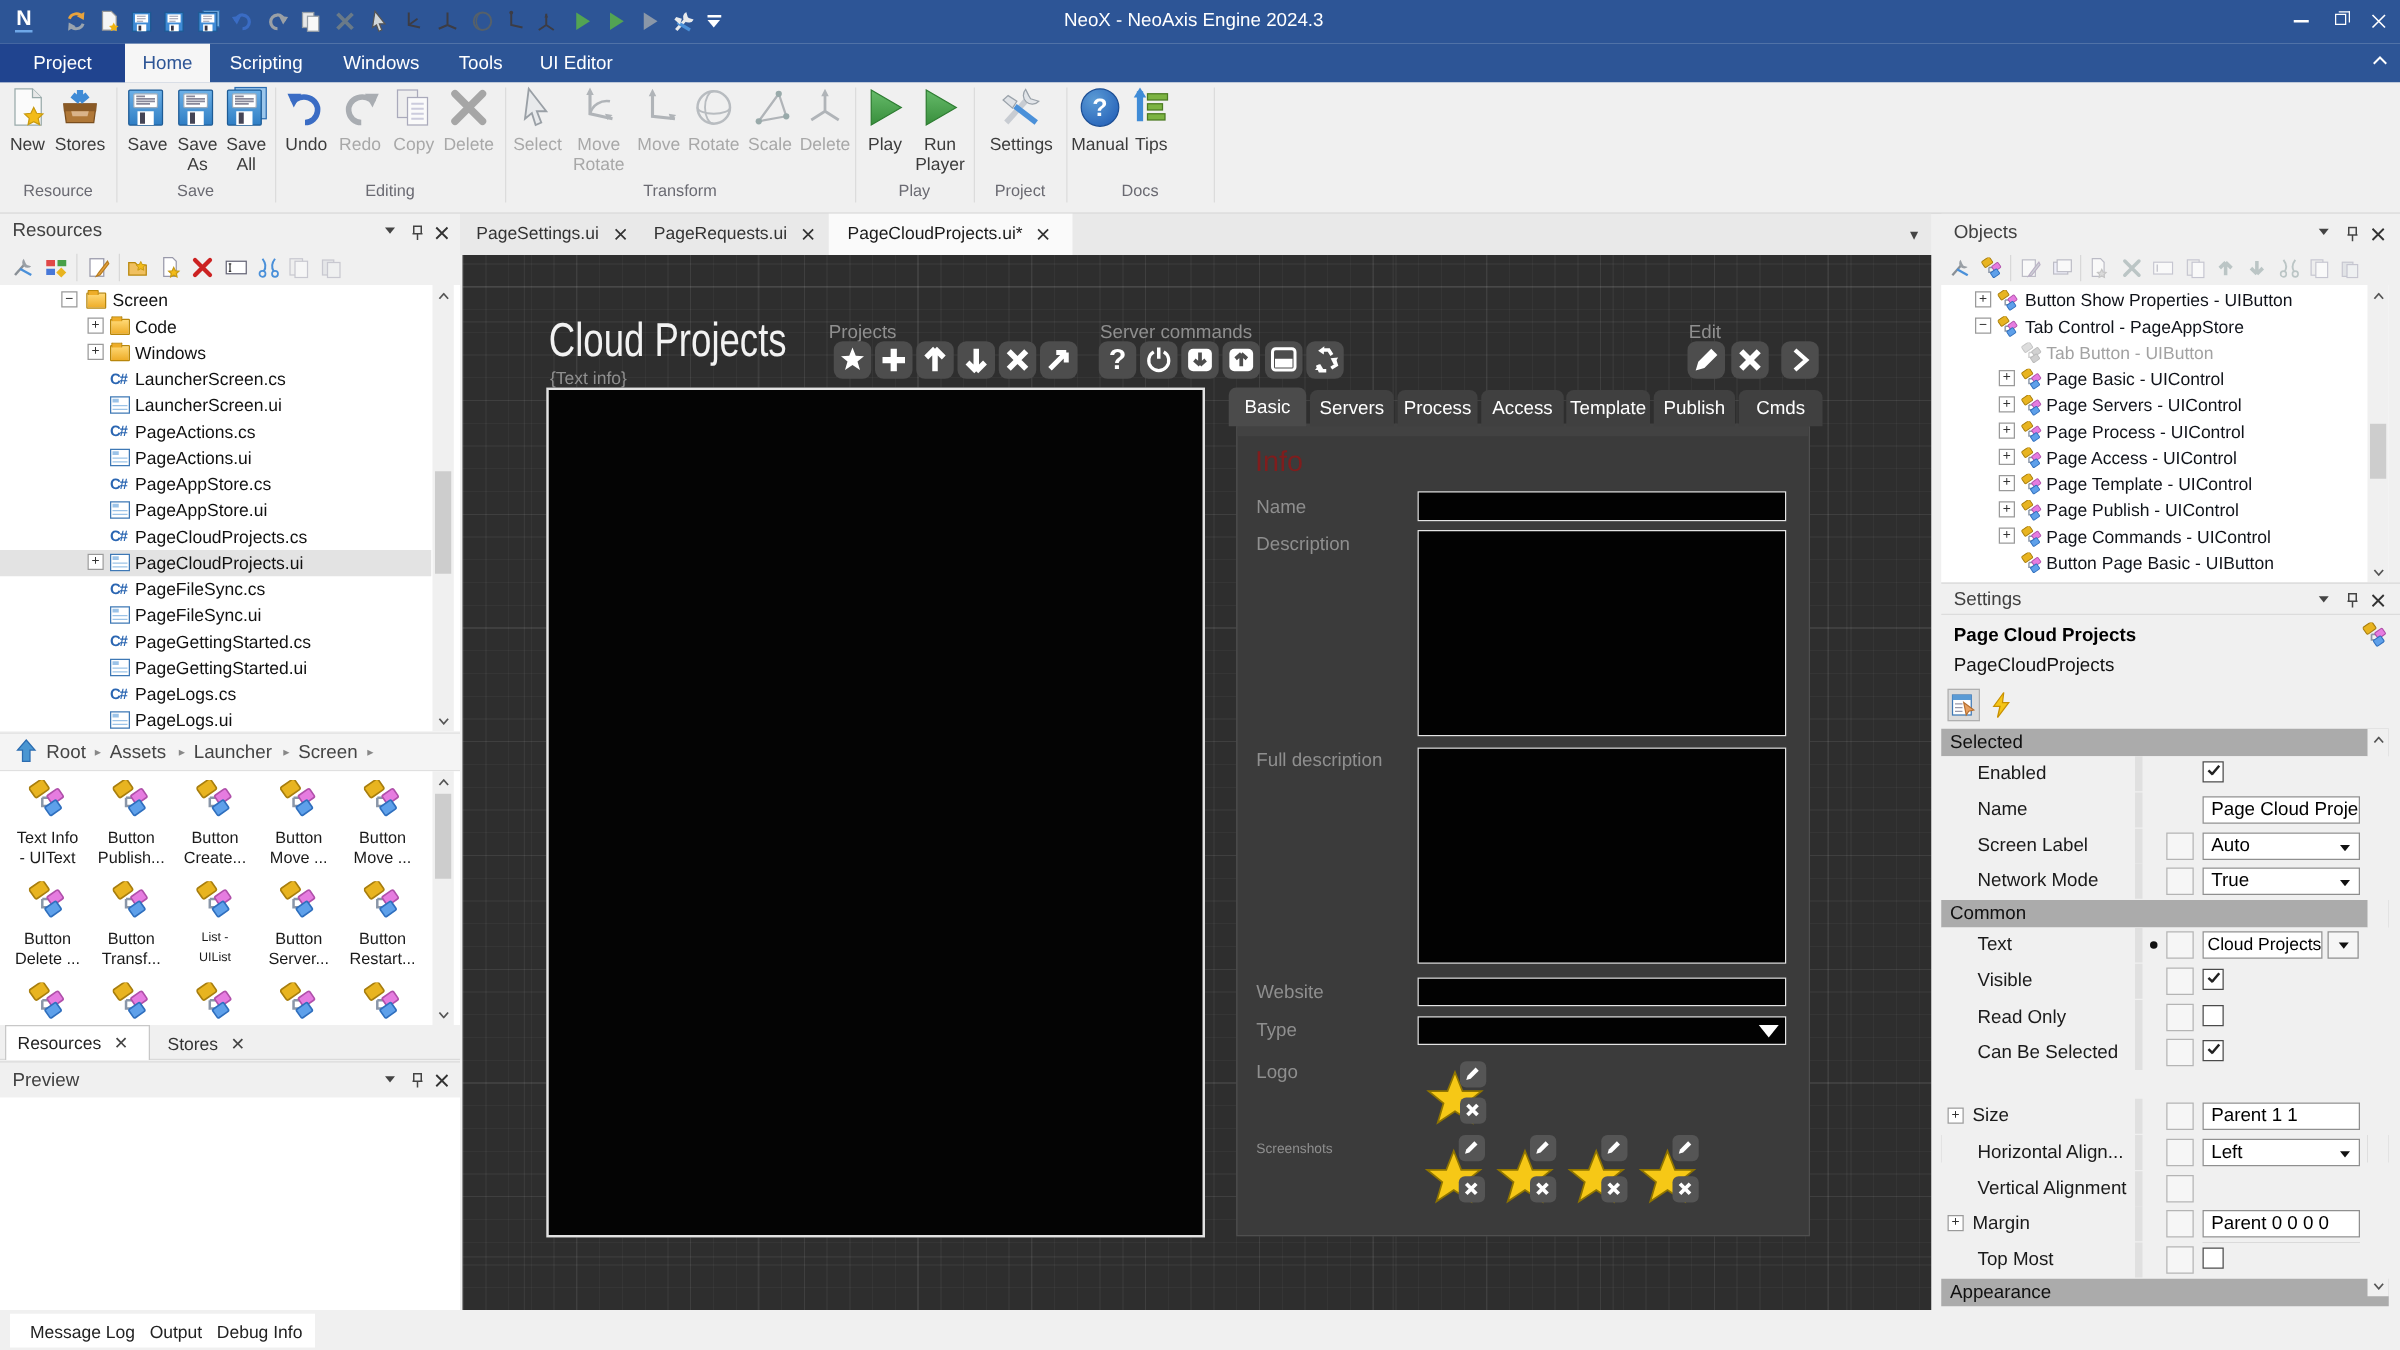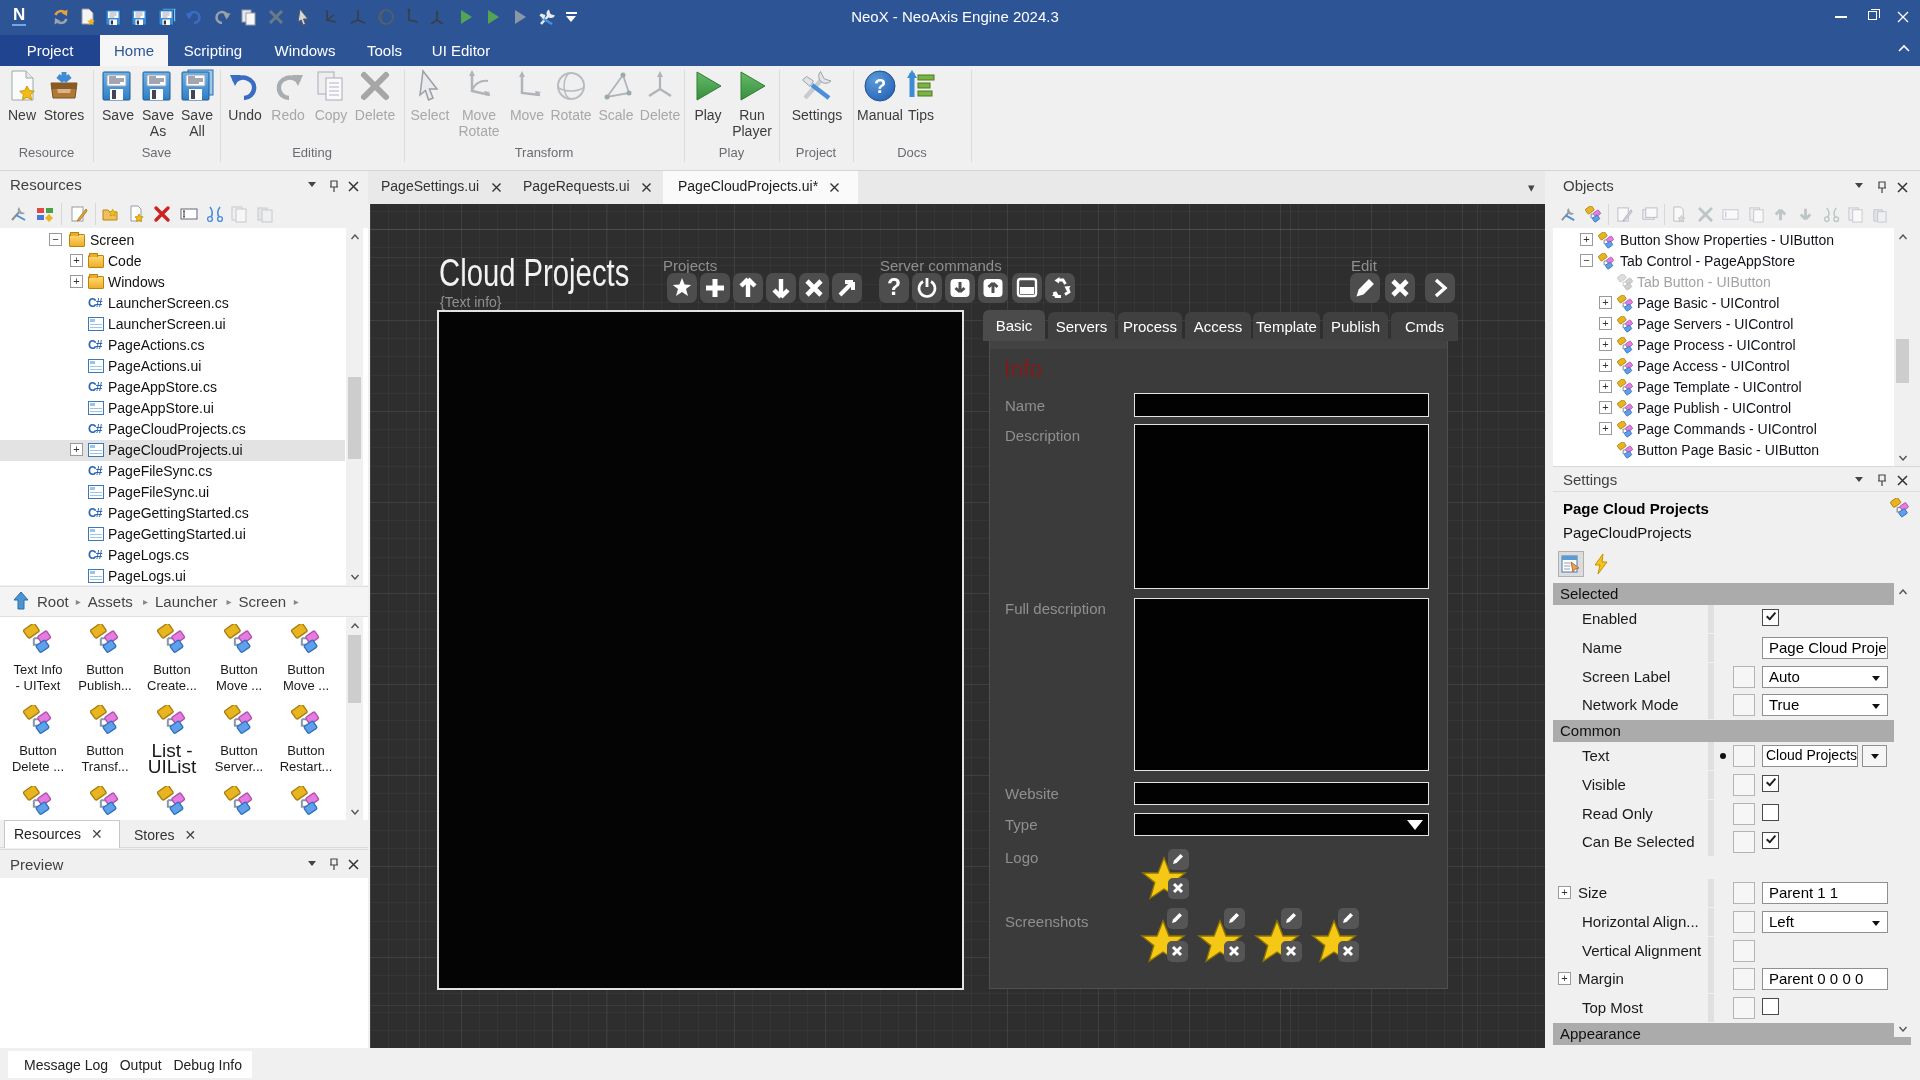--- a/index.html
+++ b/index.html
@@ -480,21 +480,21 @@
       <use href="#comp"></use>
     </svg>
     <div class="abs" style="left:5px;top:743px;width:66px;text-align:center;font-size:13px;color:#1a1a1a;line-height:16px">Button<br>Delete ...</div>
     <svg class="abs" style="left:90px;top:705px" width="30" height="30" viewBox="0 0 18 18">
       <use href="#comp"></use>
     </svg>
     <div class="abs" style="left:72px;top:743px;width:66px;text-align:center;font-size:13px;color:#1a1a1a;line-height:16px">Button<br>Transf...</div>
     <svg class="abs" style="left:157px;top:705px" width="30" height="30" viewBox="0 0 18 18">
       <use href="#comp"></use>
     </svg>
-    <div class="abs" style="left:139px;top:743px;width:66px;text-align:center;font-size:19px;color:#1a1a1a;line-height:16px">List -<br>UIList</div>
+    <div class="abs" style="left:139px;top:743px;width:66px;text-align:center;font-size:10px;color:#1a1a1a;line-height:16px">List -<br>UIList</div>
     <svg class="abs" style="left:224px;top:705px" width="30" height="30" viewBox="0 0 18 18">
       <use href="#comp"></use>
     </svg>
     <div class="abs" style="left:206px;top:743px;width:66px;text-align:center;font-size:13px;color:#1a1a1a;line-height:16px">Button<br>Server...</div>
     <svg class="abs" style="left:291px;top:705px" width="30" height="30" viewBox="0 0 18 18">
       <use href="#comp"></use>
     </svg>
     <div class="abs" style="left:273px;top:743px;width:66px;text-align:center;font-size:13px;color:#1a1a1a;line-height:16px">Button<br>Restart...</div>
     <svg class="abs" style="left:23px;top:786px" width="30" height="30" viewBox="0 0 18 18">
       <use href="#comp"></use>
@@ -661,21 +661,21 @@
     <div class="abs" style="left:1253px;top:312px;width:67px;height:29px;background:#404040;border-radius:6px 6px 0 0;color:#fff;font-size:15px;text-align:center;line-height:29px">Template</div>
     <div class="abs" style="left:1323px;top:312px;width:65px;height:29px;background:#404040;border-radius:6px 6px 0 0;color:#fff;font-size:15px;text-align:center;line-height:29px">Publish</div>
     <div class="abs" style="left:1391px;top:312px;width:67px;height:29px;background:#404040;border-radius:6px 6px 0 0;color:#fff;font-size:15px;text-align:center;line-height:29px">Cmds</div>
     <div class="abs" style="left:1004px;top:356px;font-size:23px;color:#7f1d1d">Info</div>
     <div class="dklabel" style="left:1005px;top:397px;font-size:15px">Name</div>
     <div class="dklabel" style="left:1005px;top:427px;font-size:15px">Description</div>
     <div class="dklabel" style="left:1005px;top:600px;font-size:15px">Full description</div>
     <div class="dklabel" style="left:1005px;top:785px;font-size:15px">Website</div>
     <div class="dklabel" style="left:1005px;top:816px;font-size:15px">Type</div>
     <div class="dklabel" style="left:1005px;top:849px;font-size:15px">Logo</div>
-    <div class="dklabel" style="left:1005px;top:913px;font-size:15px">Screenshots</div>
+    <div class="dklabel" style="left:1005px;top:913px;font-size:11px">Screenshots</div>
     <div class="ffield" style="left:1134px;top:393px;width:295px;height:24px"></div>
     <div class="ffield" style="left:1134px;top:424px;width:295px;height:165px"></div>
     <div class="ffield" style="left:1134px;top:598px;width:295px;height:173px"></div>
     <div class="ffield" style="left:1134px;top:782px;width:295px;height:23px"></div>
     <div class="ffield" style="left:1134px;top:813px;width:295px;height:23px"></div>
     <div class="abs" style="left:1407px;top:820px;width:0;height:0;border:8px solid transparent;border-top:10px solid #fff"></div>
     <svg class="abs" style="left:1141px;top:855px" width="46" height="46" viewBox="0 0 50 48">
       <use href="#star"></use>
     </svg>
     <div class="abs" style="left:1168px;top:849px;width:21px;height:21px;background:#555;border-radius:5px"><svg width="20" height="20" viewBox="0 0 20 20">

